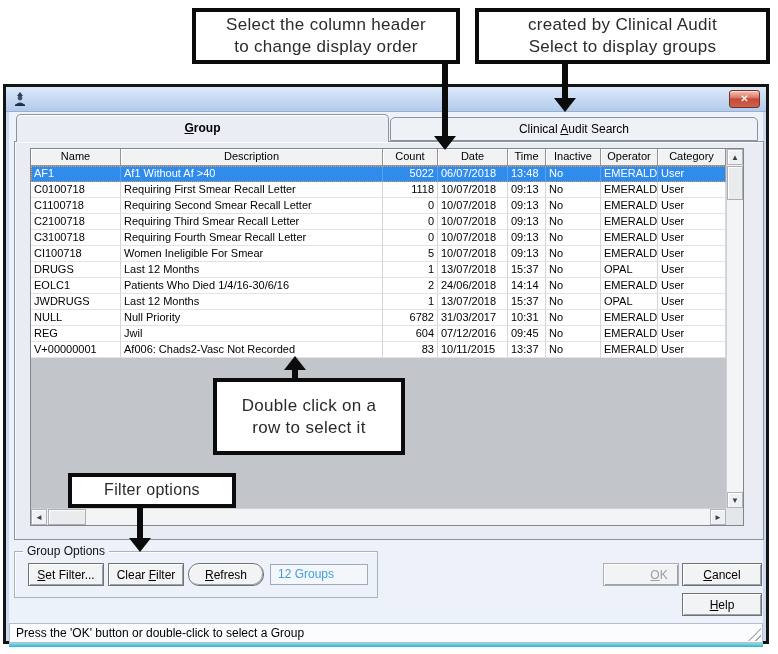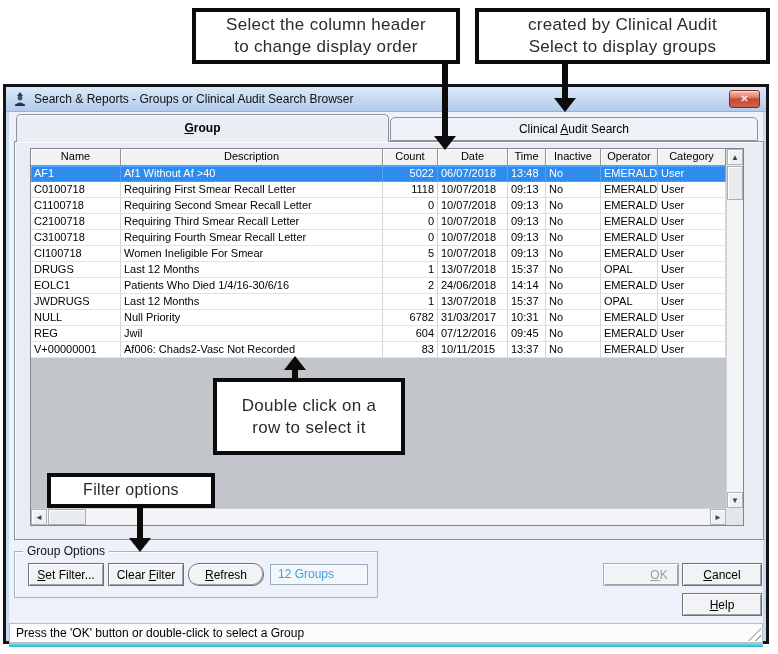--- a/index.html
+++ b/index.html
@@ -195,36 +195,35 @@
 <div class="arrow-line" style="left:562px; top:62px; height:38px;"></div>
 <div class="arrow-head down" style="left:554px; top:98px;"></div>
 
 <div class="arrow-head up" style="left:284px; top:356px;"></div>
 <div class="arrow-line" style="left:292px; top:369px; height:11px;"></div>
 <div class="callout" style="left:213px; top:378px; width:192px; height:77px;">
   <span>Double click on a</span>
   <span>row to select it</span>
 </div>
 
-<div class="callout" style="left:47px; top:473px; width:168px; height:35px; font-size:16px;">
+<div class="callout" style="left:68px; top:473px; width:168px; height:35px; font-size:16px;">
   <span>Filter options</span>
 </div>
 <div class="arrow-line" style="left:137px; top:506px; height:34px;"></div>
 <div class="arrow-head down" style="left:129px; top:538px;"></div>
 
 <div id="dialog">
 
   <div id="titlebar">
     <svg id="app-icon" viewBox="0 0 16 16">
       <path d="M8 1 L11 5 L5 5 Z" fill="#2b3a55"></path>
       <circle cx="8" cy="7" r="2.4" fill="#3d4f6e"></circle>
       <path d="M4 14 C4 10.5 12 10.5 12 14 Z" fill="#2b3a55"></path>
       <rect x="3" y="13.4" width="10" height="1.6" fill="#1d2a40"></rect>
     </svg>
-    <span id="title-text">Search &amp; Reports - Groups or Clinical Audit Search Browser</span>
     <div id="close-btn">
       <span>✕</span>
     </div>
   </div>
 
   <div id="tab-group" class="tab"><span><span></span><span class="accel">G</span><span>roup</span></span></div>
   <div id="tab-cas" class="tab"><span><span>Clinical </span><span class="accel">A</span><span>udit Search</span></span></div>
   <div id="tab-panel"></div>
 
   <div id="listview">

